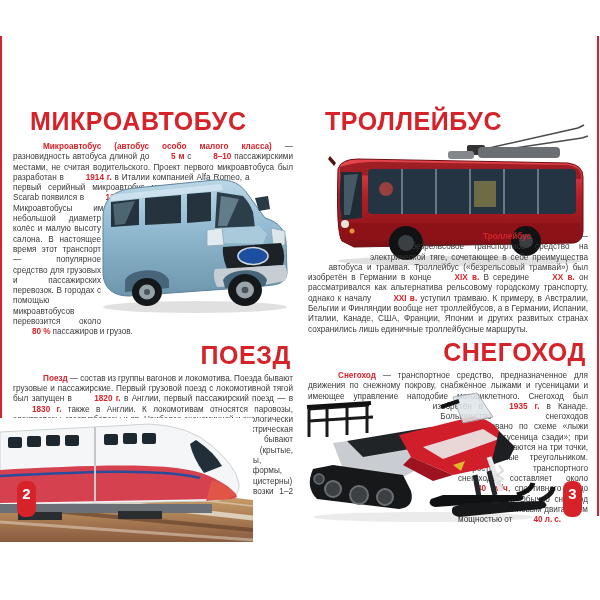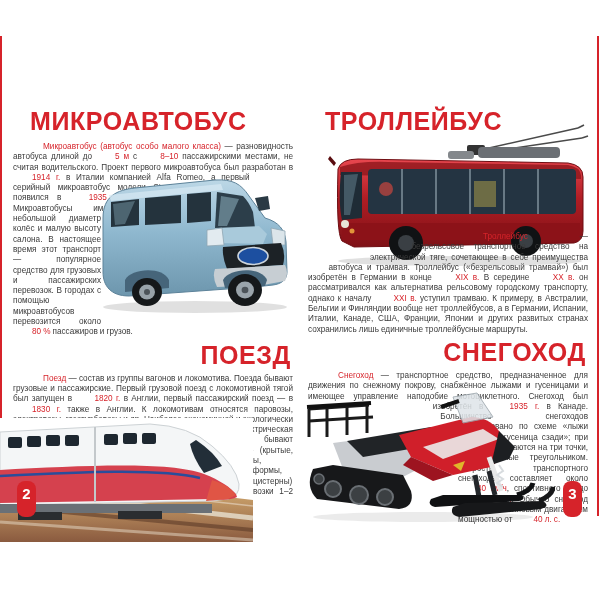--- a/index.html
+++ b/index.html
@@ -14,21 +14,21 @@
   .page { position:absolute; top:101px; width:280px; }
   .page-left  { left:13px; }
   .page-right { left:308px; }
 
   h1.title { font-size:25px; font-weight:bold; color:#d6232a; letter-spacing:.6px; line-height:28px; white-space:nowrap; }
   .t-left  { margin:6px 0 0 17px; }
   .t-right { text-align:right; margin:3px 2px 0 0; clear:both; }
 
   p.body { font-size:8.2px; line-height:10.3px; text-align:justify; color:#3a3a3a;
            position:relative; text-indent:11px; word-spacing:-.2px; }
-  .hl { color:#d6232a; font-weight:normal;padding-left:19px; }
+  .hl { color:#d6232a; font-weight:bold;padding-left:19px; }
 
   .spacer { display:block; }
   .sp-van     { float:right; width:192px; height:180px;
                 shape-outside:polygon(192px 31px,192px 180px,0 180px,0 76px); }
   .sp-train   { float:left; width:240px; height:112px;
                 shape-outside:polygon(0 61px,139px 61px,240px 112px,0 112px); }
   .sp-trolley { float:left; width:145px; height:31px;
                 shape-outside:polygon(0 0,145px 0,20px 31px,0 31px); }
   .sp-snow    { float:left; width:150px; height:145px;
                 shape-outside:polygon(0 31px,117px 31px,150px 75px,150px 145px,0 145px); }

